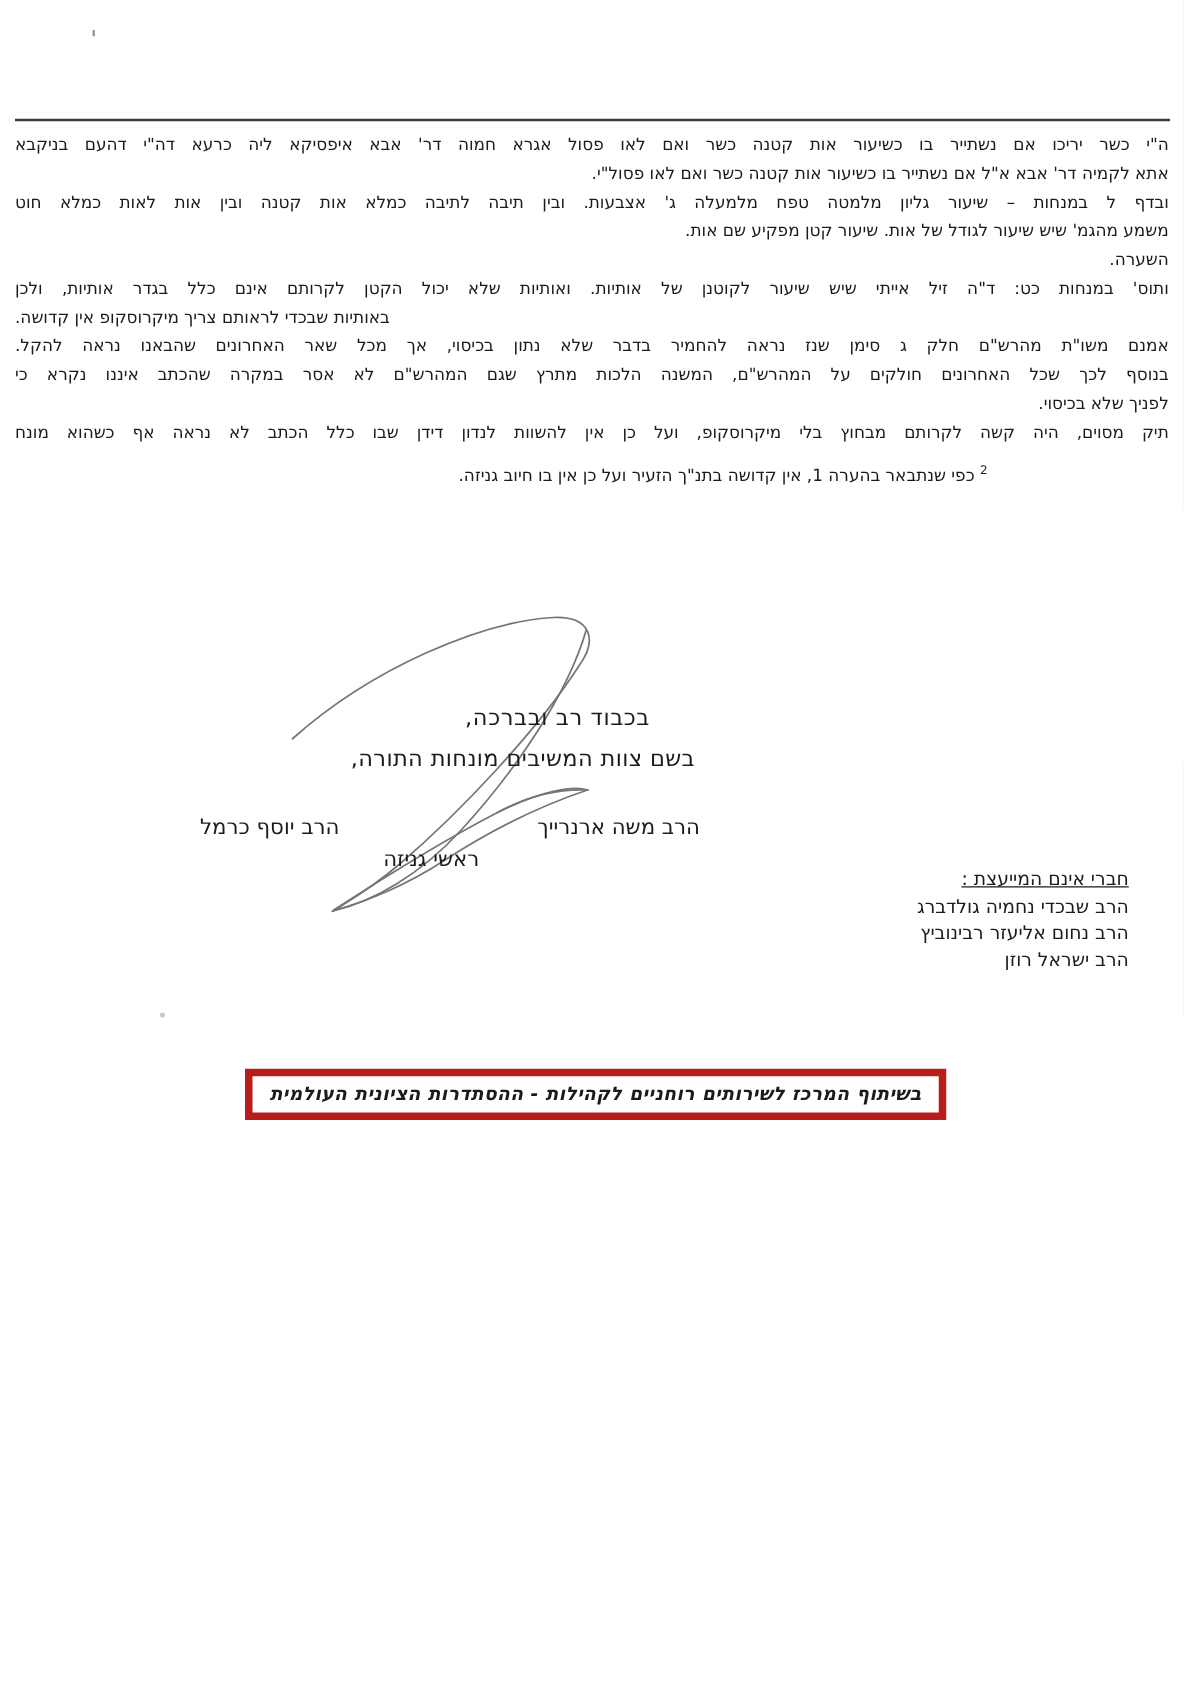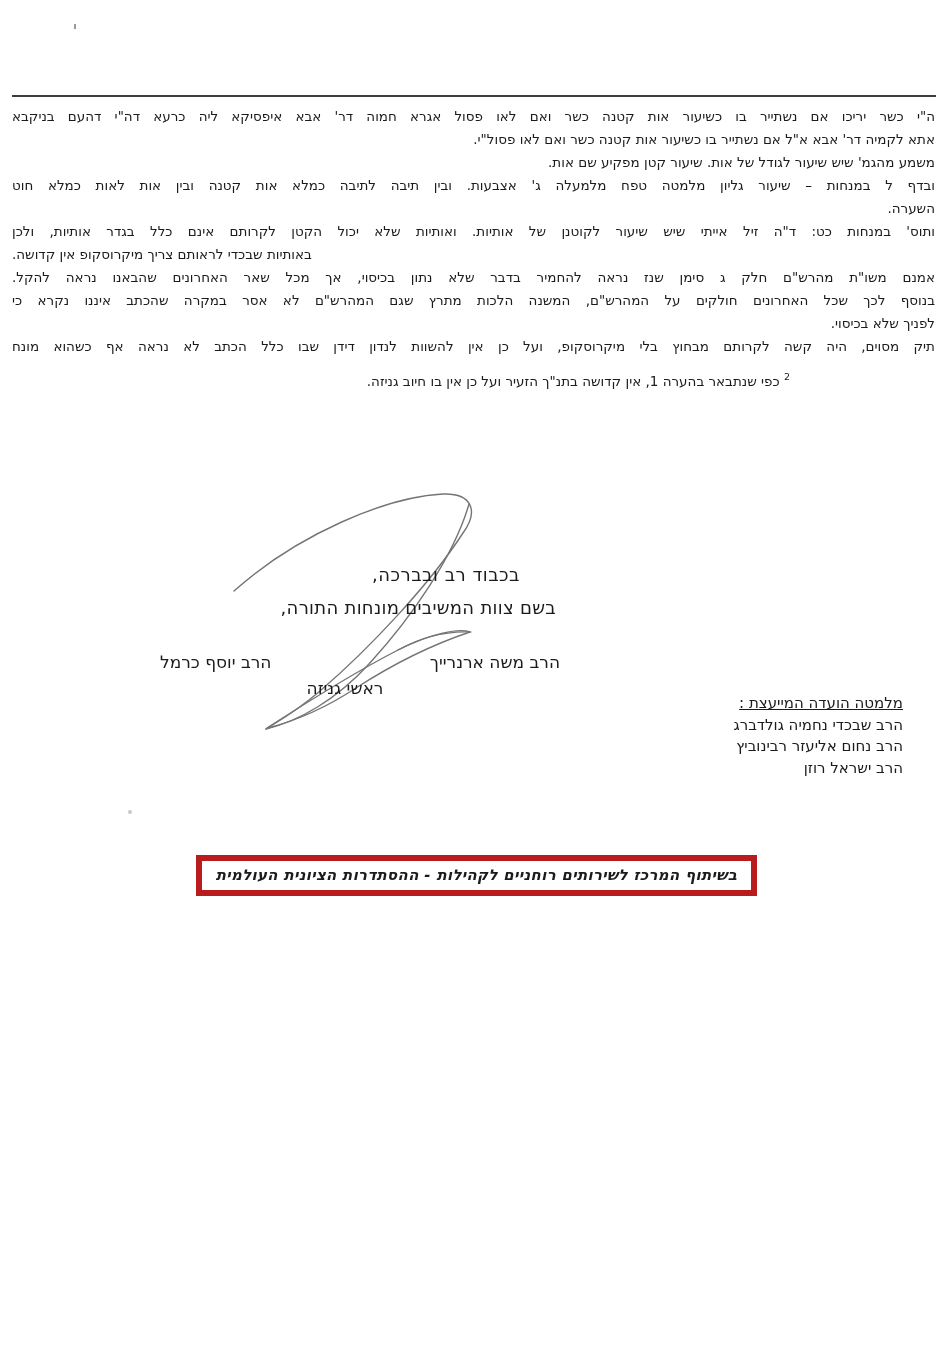--- a/index.html
+++ b/index.html
@@ -63,22 +63,22 @@
 <div class="page">
 
   <div class="speck1"></div>
   <div class="speck2"></div>
 
   <div class="rule-top"></div>
 
   <div class="body-text">
     <div class="bl full">ה"י כשר יריכו אם נשתייר בו כשיעור אות קטנה כשר ואם לאו פסול אגרא חמוה דר' אבא איפסיקא ליה כרעא דה"י דהעם בניקבא</div>
     <div class="bl right">אתא לקמיה דר' אבא א"ל אם נשתייר בו כשיעור אות קטנה כשר ואם לאו פסול"י.</div>
+    <div class="bl full">ובדף ל במנחות – שיעור גליון מלמטה טפח מלמעלה ג' אצבעות. ובין תיבה לתיבה כמלא אות קטנה ובין אות לאות כמלא חוט</div>
     <div class="bl right">משמע מהגמ' שיש שיעור לגודל של אות. שיעור קטן מפקיע שם אות.</div>
-    <div class="bl full">ובדף ל במנחות – שיעור גליון מלמטה טפח מלמעלה ג' אצבעות. ובין תיבה לתיבה כמלא אות קטנה ובין אות לאות כמלא חוט</div>
     <div class="bl right">השערה.</div>
     <div class="bl full">ותוס' במנחות כט: ד"ה זיל אייתי שיש שיעור לקוטנן של אותיות. ואותיות שלא יכול הקטן לקרותם אינם כלל בגדר אותיות, ולכן</div>
     <div class="bl center">באותיות שבכדי לראותם צריך מיקרוסקופ אין קדושה.</div>
     <div class="bl full">אמנם משו"ת מהרש"ם חלק ג סימן שנז נראה להחמיר בדבר שלא נתון בכיסוי, אך מכל שאר האחרונים שהבאנו נראה להקל.</div>
     <div class="bl full">בנוסף לכך שכל האחרונים חולקים על המהרש"ם, המשנה הלכות מתרץ שגם המהרש"ם לא אסר במקרה שהכתב איננו נקרא כי</div>
     <div class="bl right">לפניך שלא בכיסוי.</div>
     <div class="bl full">תיק מסוים, היה קשה לקרותם מבחוץ בלי מיקרוסקופ, ועל כן אין להשוות לנדון דידן שבו כלל הכתב לא נראה אף כשהוא מונח</div>
     <div class="bl footnote"><sup>2</sup> <span>כפי שנתבאר בהערה 1, אין קדושה בתנ"ך הזעיר ועל כן אין בו חיוב גניזה.</span></div>
   </div>
 
@@ -94,21 +94,21 @@
   <div class="closing-1">בכבוד רב  ובברכה,</div>
   <div class="closing-2">בשם צוות המשיבים מונחות התורה,</div>
 
   <div class="signers-row">
     <span>הרב משה ארנרייך</span>
     <span>הרב יוסף כרמל</span>
   </div>
   <div class="signer-title">ראשי גניזה</div>
 
   <div class="committee">
-    <div class="heading">מלמטה הועדה המייעצת :</div>
+    <div class="heading">חברי אינם המייעצת :</div>
     <div>הרב שבכדי נחמיה גולדברג</div>
     <div>הרב נחום אליעזר רבינוביץ</div>
     <div>הרב ישראל רוזן</div>
   </div>
 
   <div class="banner-box">
     <span>בשיתוף המרכז לשירותים רוחניים לקהילות - ההסתדרות הציונית העולמית</span>
   </div>
 
 </div>

